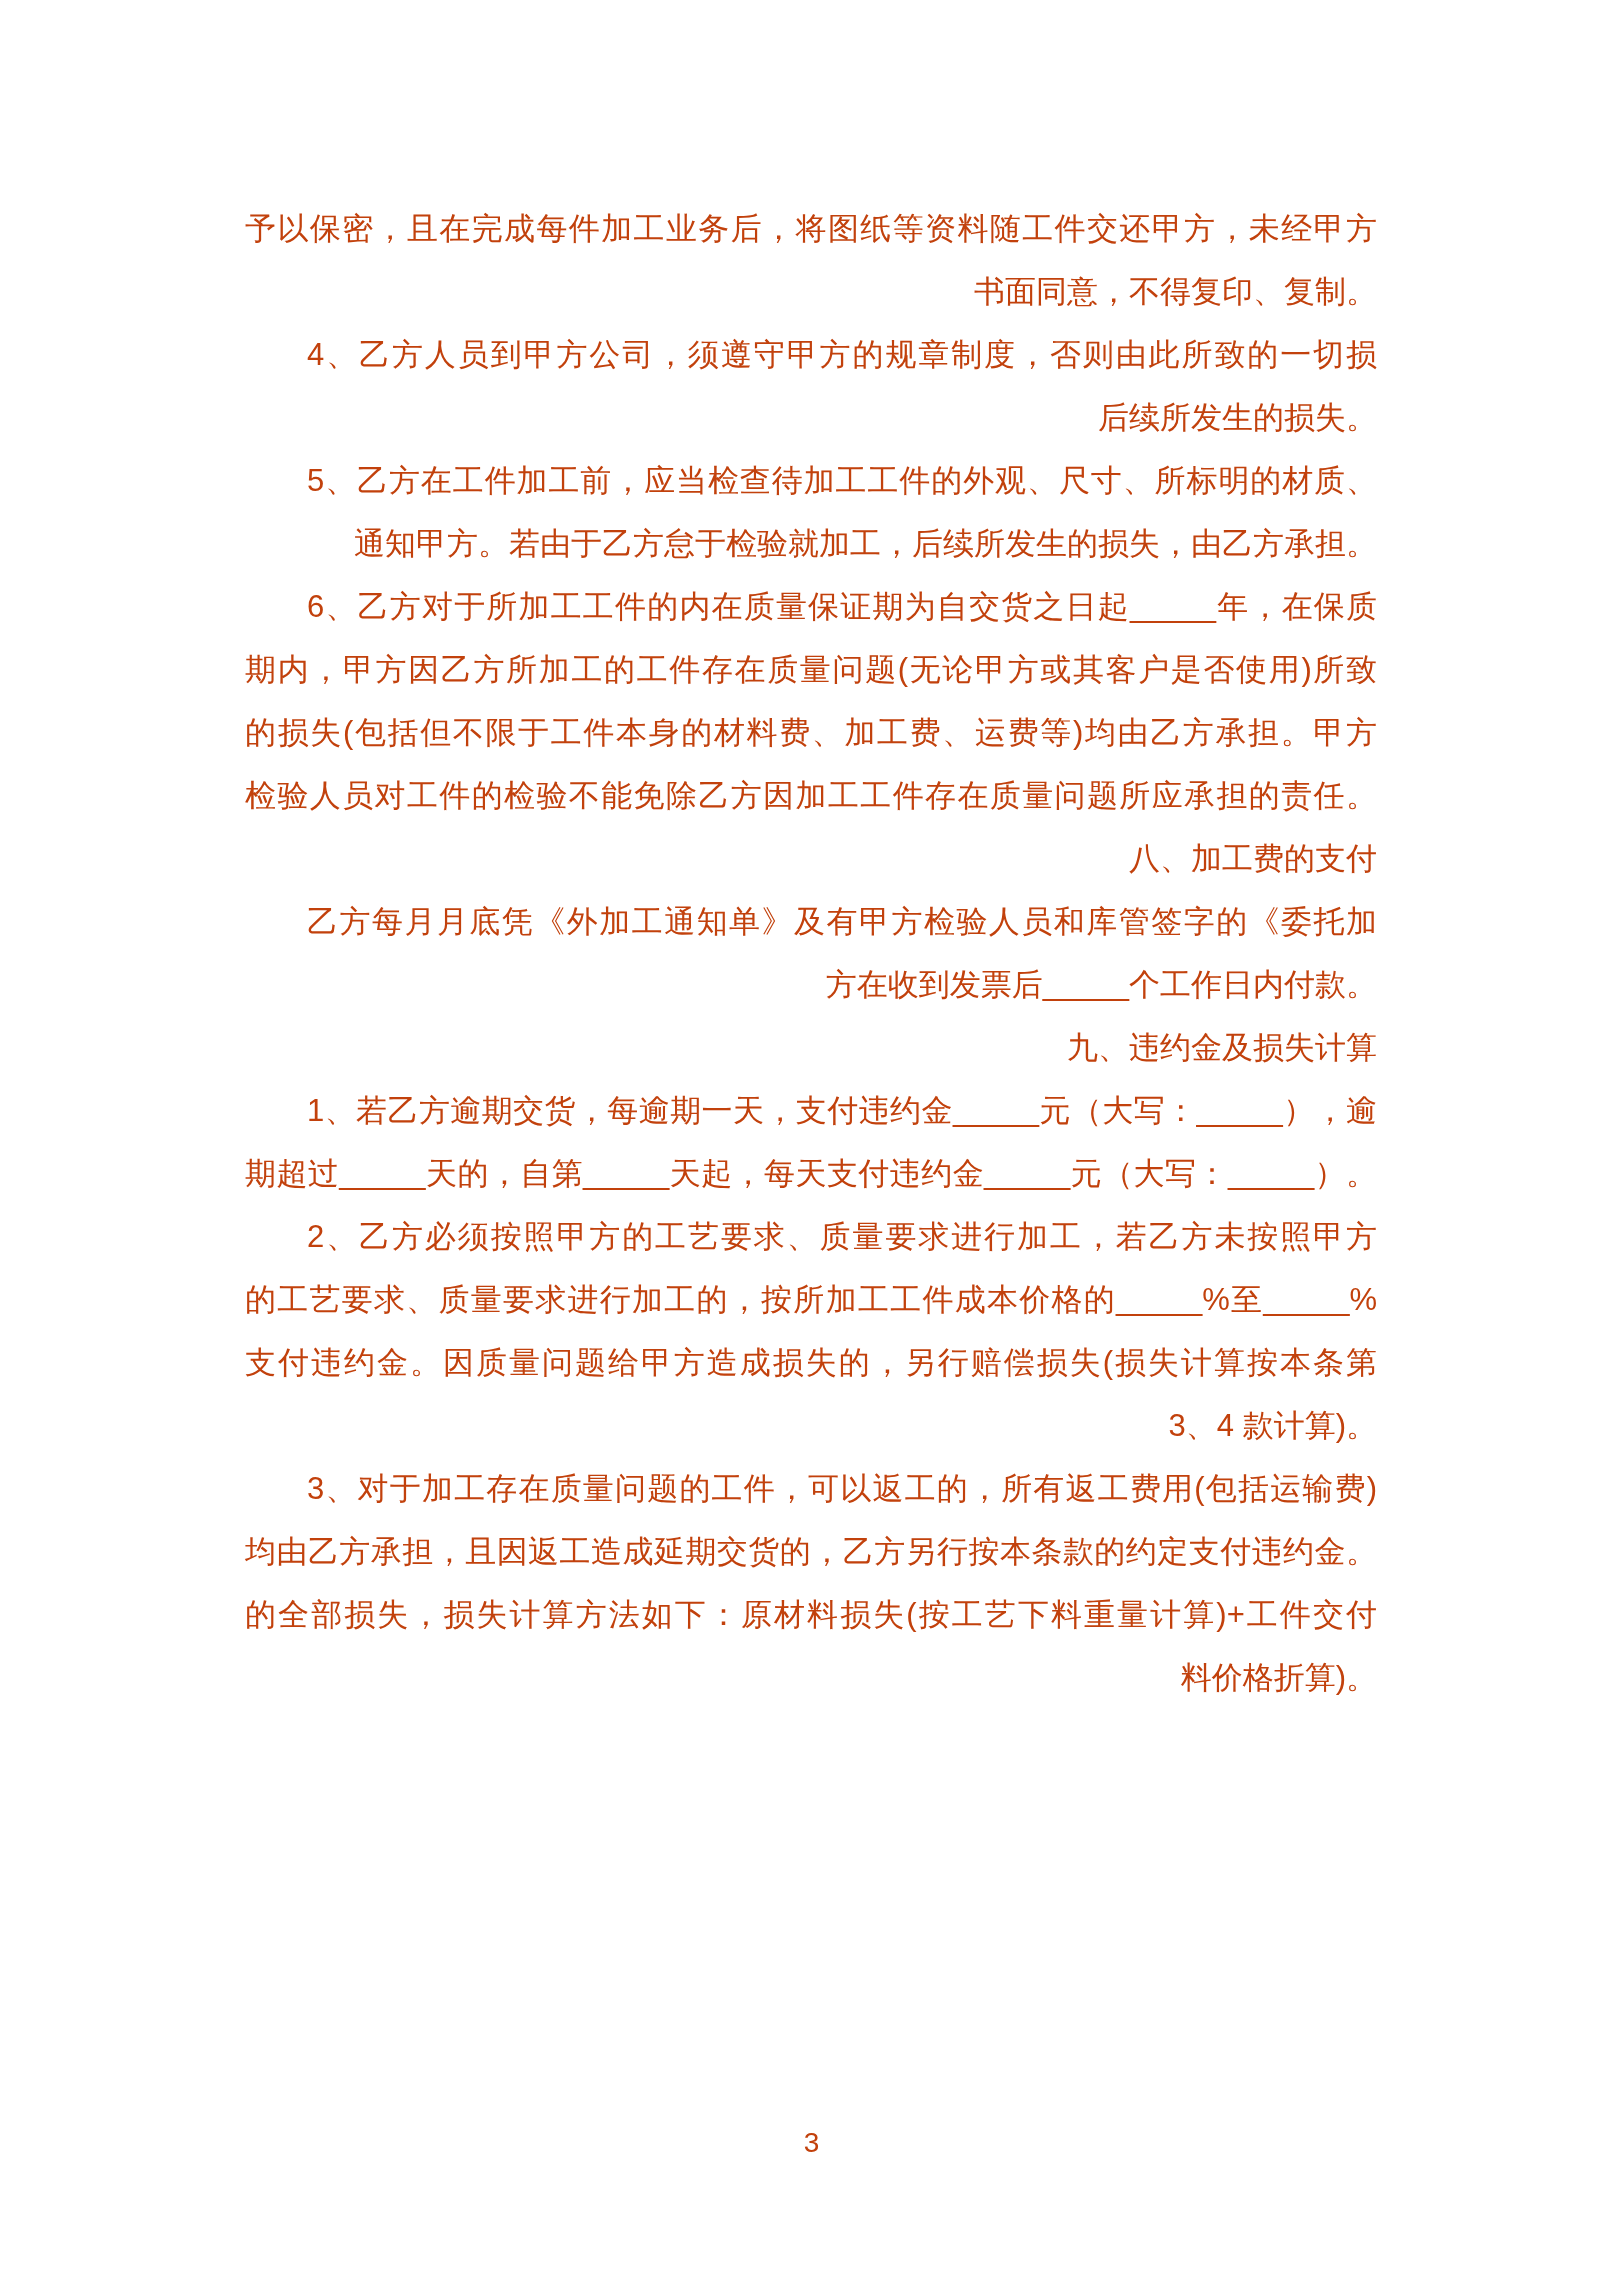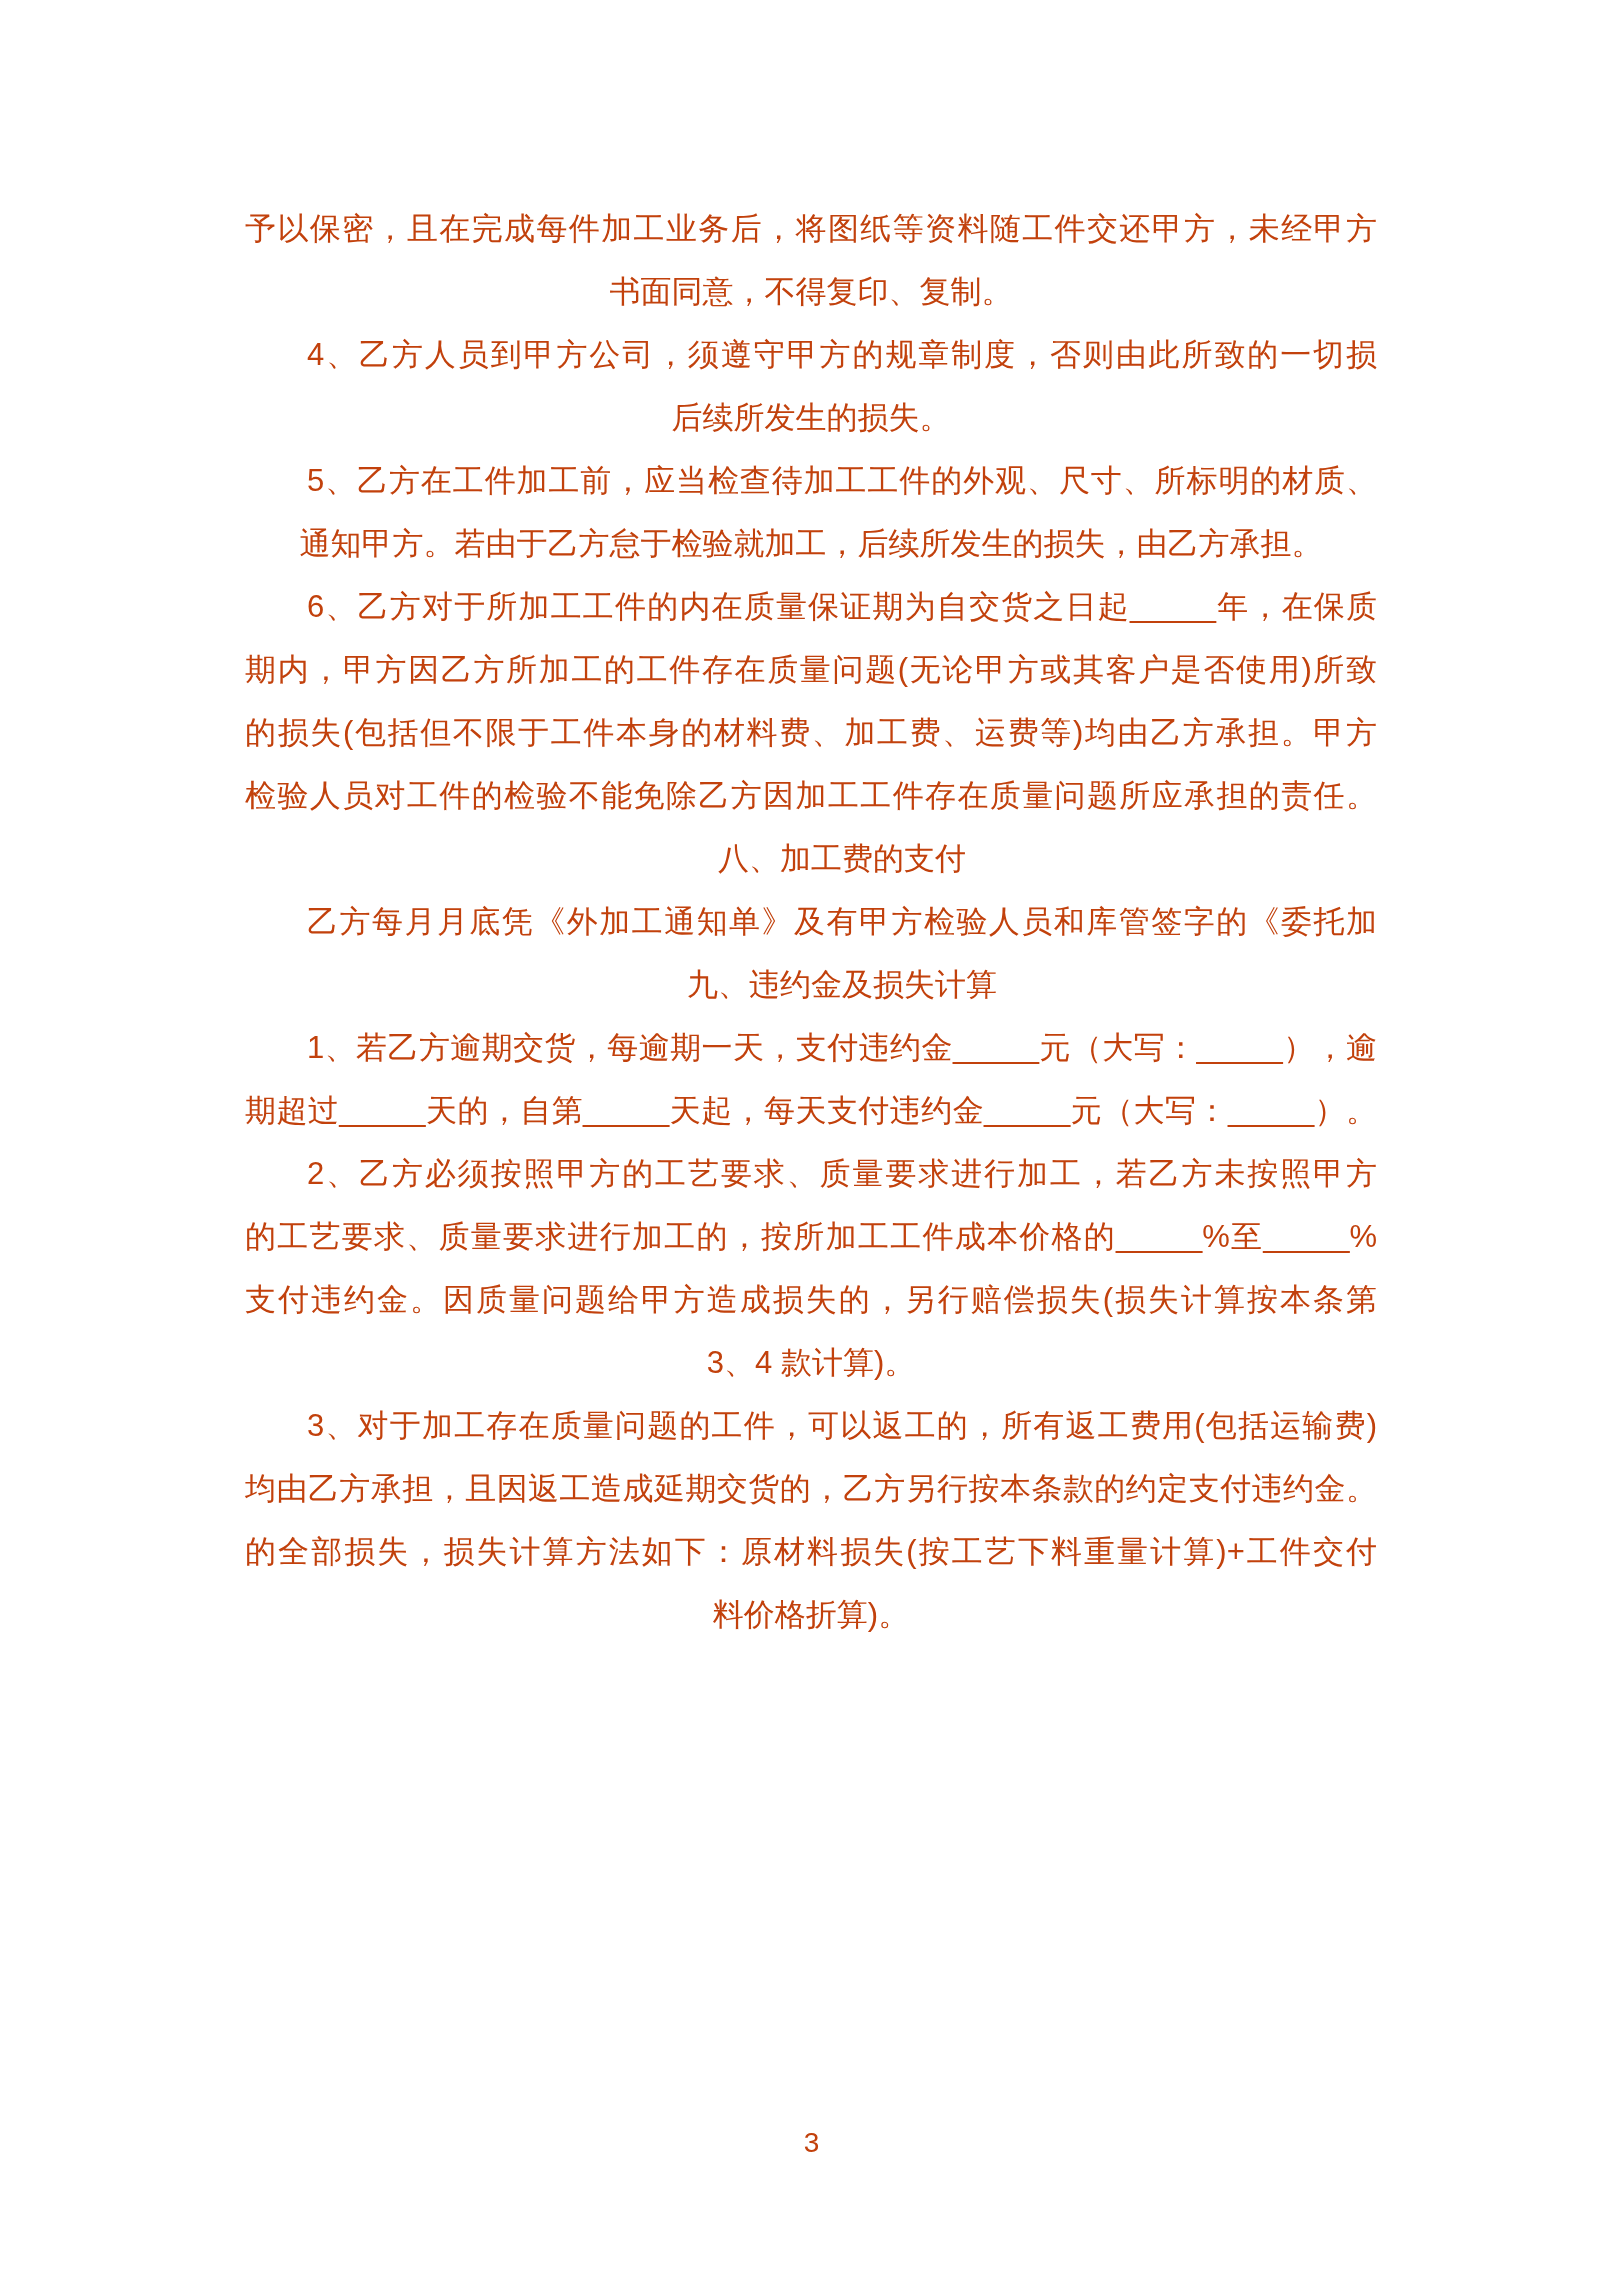--- a/index.html
+++ b/index.html
@@ -20,21 +20,21 @@
     position: absolute;
     left: 245px;
     top: 197px;
     width: 1132px;
   }
   .line {
     height: 63px;
     line-height: 63px;
     font-size: 31px;
     white-space: normal;
-    text-align: center;
+    text-align: right;
   }
   .line.fill {
     text-align: justify;
     text-align-last: justify;
   }
   .line.indent {
     text-indent: 2em;
   }
   .page-number {
     position: absolute;
@@ -56,20 +56,21 @@
     <div class="line indent fill">4、乙方人员到甲方公司，须遵守甲方的规章制度，否则由此所致的一切损</div>
     <div class="line">后续所发生的损失。</div>
     <div class="line indent fill">5、乙方在工件加工前，应当检查待加工工件的外观、尺寸、所标明的材质、</div>
     <div class="line">通知甲方。若由于乙方怠于检验就加工，后续所发生的损失，由乙方承担。</div>
     <div class="line indent fill">6、乙方对于所加工工件的内在质量保证期为自交货之日起_____年，在保质</div>
     <div class="line fill">期内，甲方因乙方所加工的工件存在质量问题(无论甲方或其客户是否使用)所致</div>
     <div class="line fill">的损失(包括但不限于工件本身的材料费、加工费、运费等)均由乙方承担。甲方</div>
     <div class="line fill">检验人员对工件的检验不能免除乙方因加工工件存在质量问题所应承担的责任。</div>
     <div class="line indent">八、加工费的支付</div>
     <div class="line indent fill">乙方每月月底凭《外加工通知单》及有甲方检验人员和库管签字的《委托加</div>
+    <div class="line">方在收到发票后_____个工作日内付款。</div>
     <div class="line indent">九、违约金及损失计算</div>
     <div class="line indent fill">1、若乙方逾期交货，每逾期一天，支付违约金_____元（大写：_____），逾</div>
     <div class="line fill">期超过_____天的，自第_____天起，每天支付违约金_____元（大写：_____）。</div>
     <div class="line indent fill">2、乙方必须按照甲方的工艺要求、质量要求进行加工，若乙方未按照甲方</div>
     <div class="line fill">的工艺要求、质量要求进行加工的，按所加工工件成本价格的_____%至_____%</div>
     <div class="line fill">支付违约金。因质量问题给甲方造成损失的，另行赔偿损失(损失计算按本条第</div>
     <div class="line">3、4 款计算)。</div>
     <div class="line indent fill">3、对于加工存在质量问题的工件，可以返工的，所有返工费用(包括运输费)</div>
     <div class="line fill">均由乙方承担，且因返工造成延期交货的，乙方另行按本条款的约定支付违约金。</div>
     <div class="line fill">的全部损失，损失计算方法如下：原材料损失(按工艺下料重量计算)+工件交付</div>

